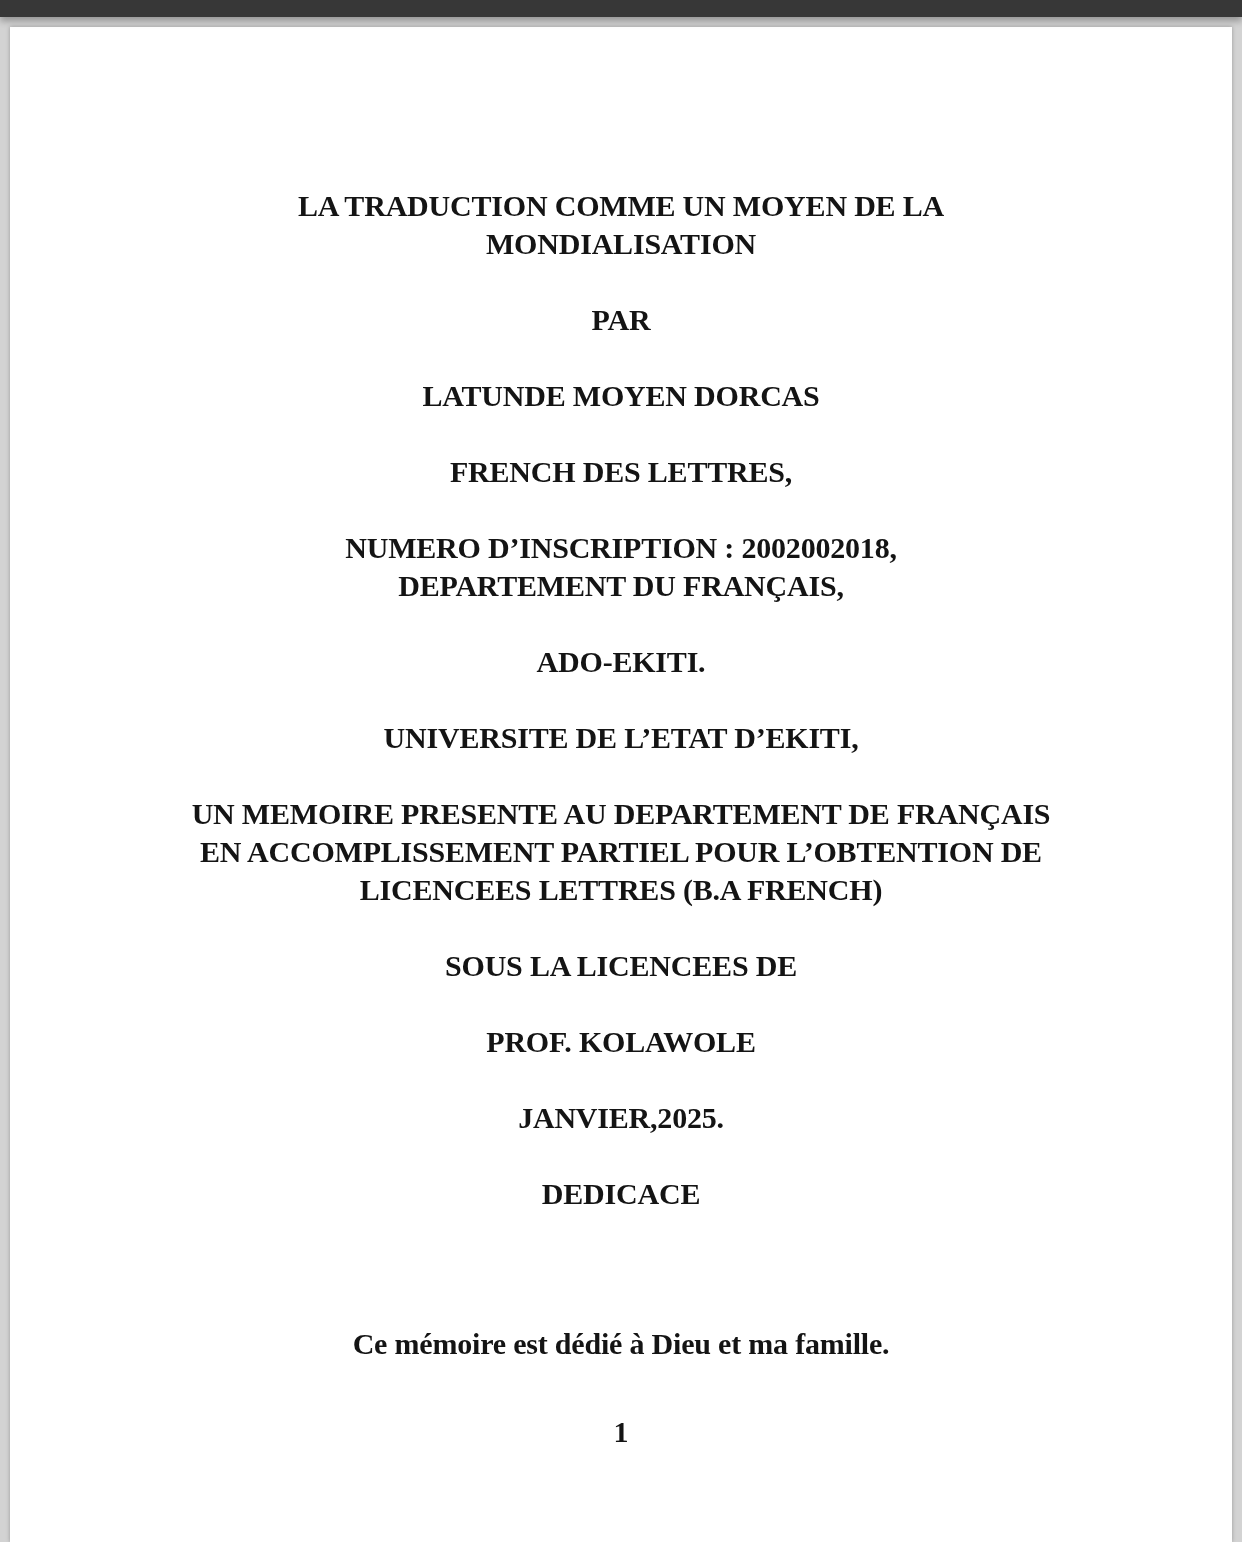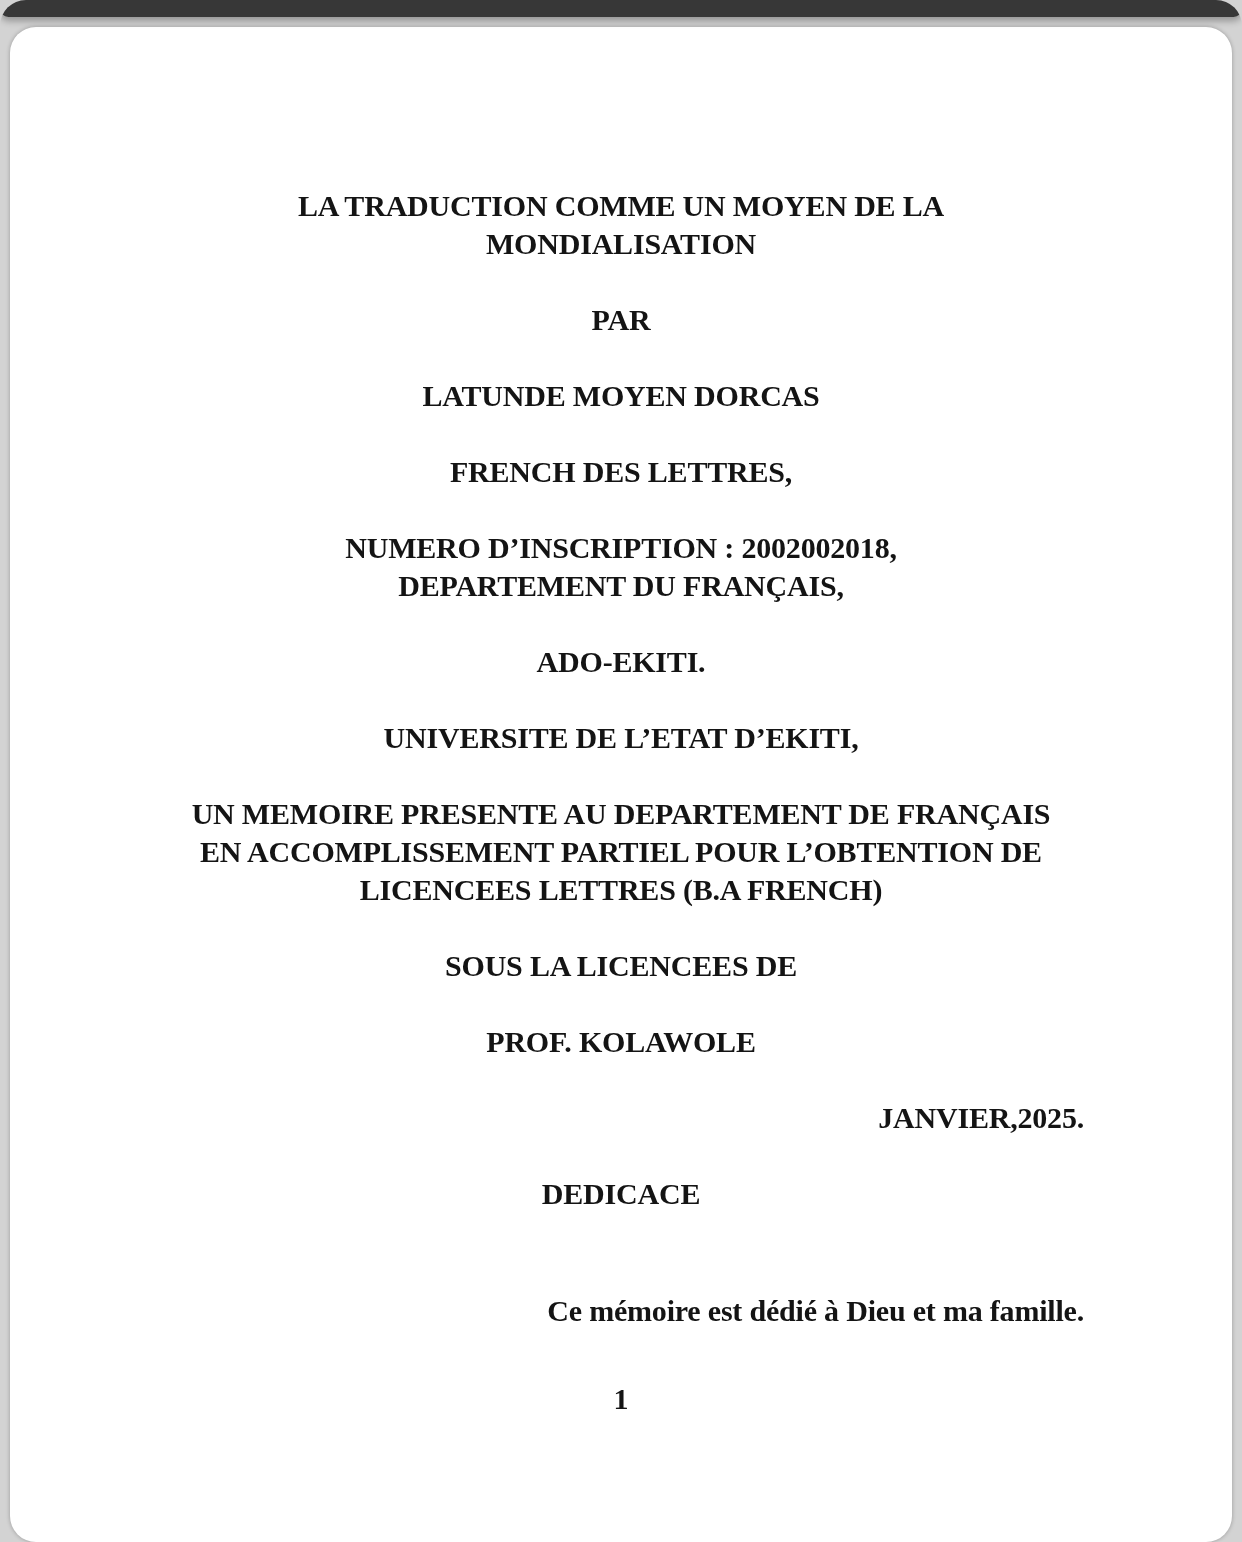--- a/index.html
+++ b/index.html
@@ -1,21 +1,21 @@
 <!DOCTYPE html>
 <html style="--topbar: #373737; --canvas: #d3d3d3; --page: #ffffff; --ink: #141414;"><head>
 <meta charset="utf-8">
 <style>
   :root{
     --topbar:#373737;
     --canvas:#d3d3d3;
     --page:#ffffff;
     --ink:#141414;
   }
-  *{margin:0;padding:0;box-sizing:border-box;border-radius:26px;}
+  *{margin:0;padding:0;box-sizing:border-box;}
   html,body{width:1242px;height:1542px;overflow:hidden;}
   body{
     background:var(--canvas);
     font-family:"Liberation Serif","DejaVu Serif",serif;
     color:var(--ink);
     position:relative;
   }
   .topbar{
     position:absolute;top:0;left:0;width:100%;height:17px;
     background:var(--topbar);
@@ -34,23 +34,23 @@
   .para{
     font-size:30px;
     line-height:38px;
     letter-spacing:-0.2px;
     white-space:pre-line;
     margin-bottom:38px;
     text-align:center;
     font-weight:bold;
   }
   .para.regular{font-weight:bold;}
-  .para.left{text-align:right;}
+  .para.left{text-align:center;}
   .para.gap-after-lg{}
-  .para.gap-before-xl{margin-top:79px;}
+  .para.gap-before-xl{margin-top:112px;}
   .para.page-num{margin-top:50px;margin-bottom:0;}
 </style>
 </head>
 <body>
 
 <div class="topbar"></div>
 
 <div class="page">
   <div class="content">
 

